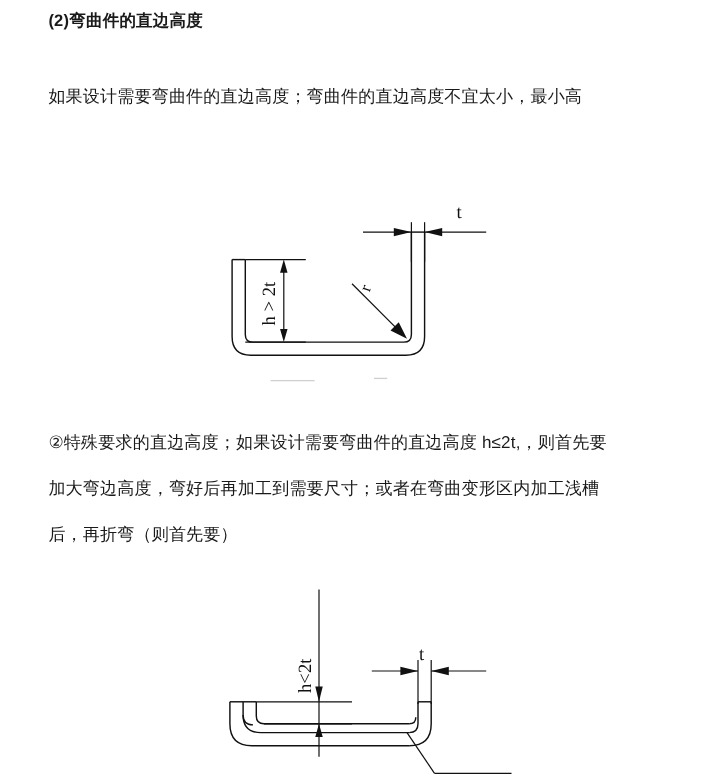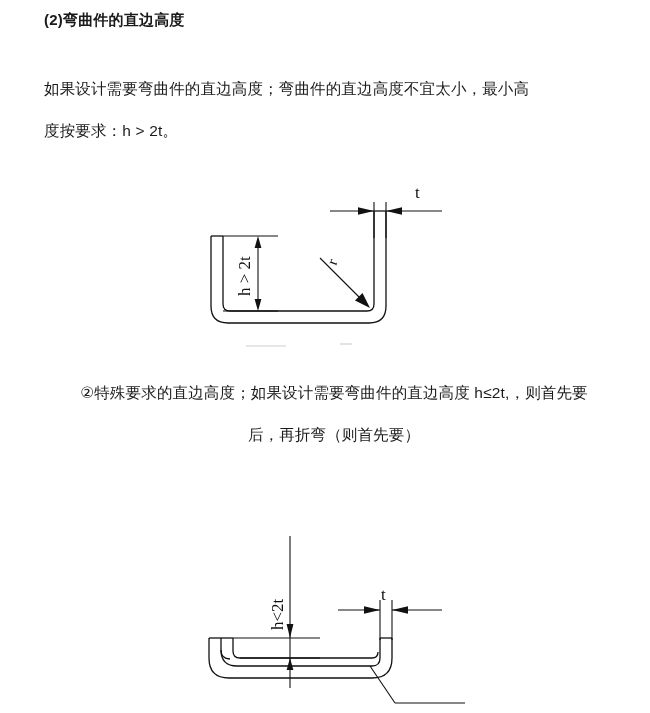--- a/index.html
+++ b/index.html
@@ -37,21 +37,21 @@
 
   .para {
     position: absolute;
     left: 44px;
     width: 580px;
     font-size: 15.5px;
     line-height: 42px;
     letter-spacing: 0.15px;
   }
   .para-1 { top: 68px; }
-  .para-2 { top: 372px; text-align: center; }
+  .para-2 { top: 382px; }
 
   .para .ln { display: block; white-space: nowrap; }
 
   
   .figure {
     position: absolute;
   }
   .fig-1 { left: 180px; top: 178px; width: 290px; height: 185px; }
   .fig-2 { left: 180px; top: 518px; width: 290px; height: 195px; }
 
@@ -75,21 +75,20 @@
 </style>
 </head>
 <body>
 
 <div class="page">
 
   <div class="heading">(2)弯曲件的直边高度</div>
 
   <div class="para para-1">
     <span class="ln">如果设计需要弯曲件的直边高度；弯曲件的直边高度不宜太小，最小高</span>
-    <span class="ln">度按要求：h &gt; 2t。</span>
   </div>
 
   <div class="figure fig-1">
     <svg width="290" height="185" viewBox="0 0 290 185" xmlns="http://www.w3.org/2000/svg">
 
       <path class="ln-thin" d="M 31,58 L 31,128 Q 31,145 48,145 L 189,145 Q 206,145 206,128 L 206,33"></path>
 
       <path class="ln-thin" d="M 43,58 L 43,126 Q 43,133 50,133 L 187,133 Q 194,133 194,126 L 194,33"></path>
 
       <path class="ln-thin" d="M 31,58 L 43,58"></path>
@@ -118,20 +117,21 @@
       <path class="fill-k" d="M 206,33 L 222,29.2 L 222,36.8 Z"></path>
       <text class="lbl" x="235" y="20">t</text>
 
       <path class="ln-faint" d="M 66,168 L 106,168"></path>
       <path class="ln-faint" d="M 160,166 L 172,166"></path>
     </svg>
   </div>
 
   <div class="para para-2">
     <span class="ln">②特殊要求的直边高度；如果设计需要弯曲件的直边高度 h≤2t,，则首先要</span>
+    <span class="ln">加大弯边高度，弯好后再加工到需要尺寸；或者在弯曲变形区内加工浅槽</span>
     <span class="ln">后，再折弯（则首先要）</span>
   </div>
 
   <div class="figure fig-2">
     <svg width="290" height="195" viewBox="0 0 290 195" xmlns="http://www.w3.org/2000/svg">
 
       <path class="ln-thin" d="M 29,120 L 29,140 Q 29,160 49,160 L 192,160"></path>
 
       <path class="ln-thin" d="M 41,120 L 41,132 Q 41,148 57,148 L 192,148"></path>
 

